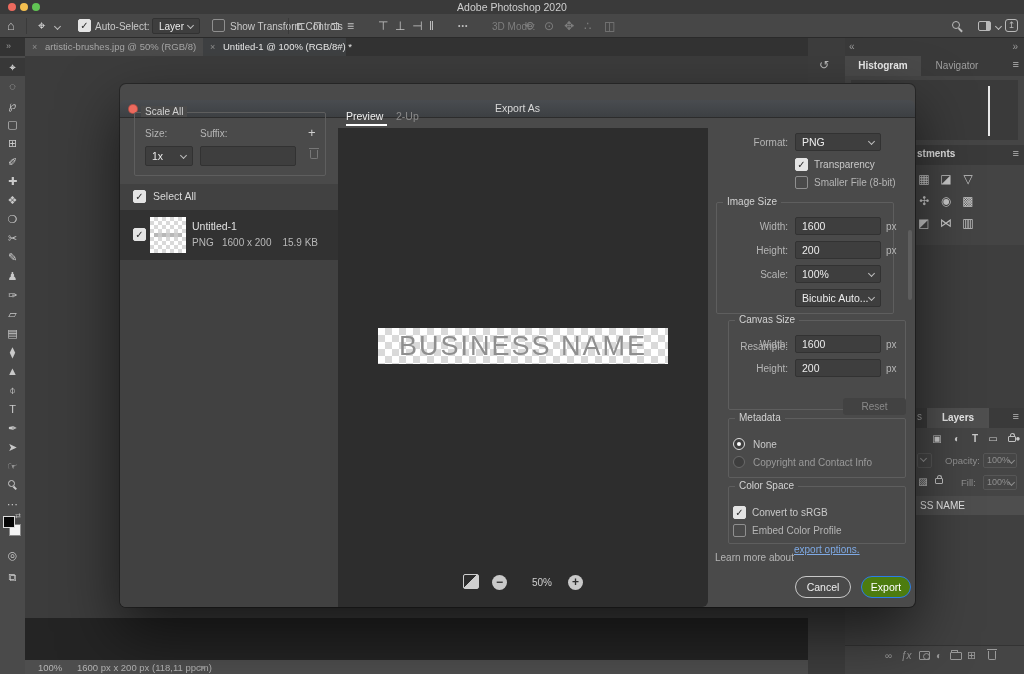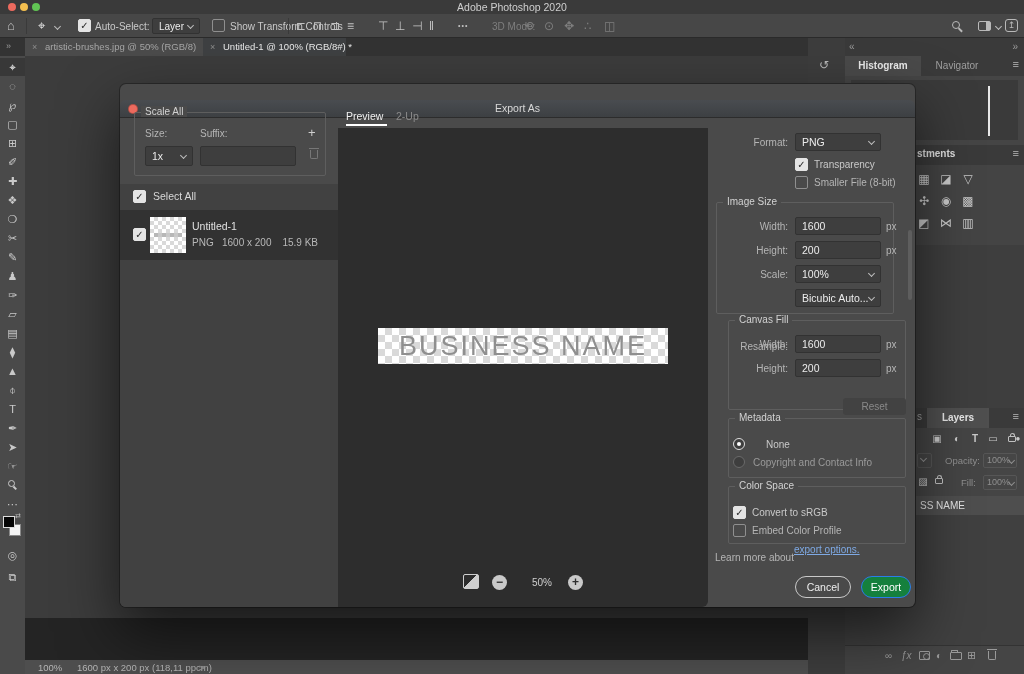--- a/index.html
+++ b/index.html
@@ -85,21 +85,21 @@
   .listbg{position:absolute;left:0;top:100px;width:218px;height:423px;background:#414141;border-radius:0 0 0 6px;}
   .filerow{position:absolute;left:0;top:126px;width:218px;height:50px;background:#323232;}
   .checker{background-color:#ffffff;background-image:conic-gradient(#d9d9d9 25%,#ffffff 0 50%,#d9d9d9 0 75%,#ffffff 0);}
   .previewbox{position:absolute;left:218px;top:44px;width:370px;height:479px;background:#2d2d2d;border-radius:0 0 6px 0;}
   .imgstrip{position:absolute;left:40px;top:200px;width:290px;height:36px;background-size:14px 14px;text-align:center;}
   .imgtext{font-size:27px;color:#8f8f8f;letter-spacing:2px;line-height:36px;white-space:nowrap;font-weight:400;}
   .zoombtn{position:absolute;width:15px;height:15px;border-radius:50%;background:#c9c9c9;color:#2e2e2e;font-size:12px;font-weight:bold;text-align:center;line-height:14px;}
   .fitic{position:absolute;width:16px;height:15px;border:1.5px solid #cfcfcf;border-radius:2px;background:linear-gradient(135deg,transparent 48%,#cfcfcf 48%);}
   .pill{position:absolute;height:22px;border-radius:11px;font-size:10.5px;text-align:center;line-height:21px;}
   .pill.cancel{border:1px solid #c9c9c9;color:#eeeeee;background:transparent;}
-  .pill.export{background:#15803d;color:#ffffff;border:1px solid #2b7de9;}
+  .pill.export{background:#4d7c0f;color:#ffffff;border:1px solid #2b7de9;}
   .link{color:#7ea9e4;text-decoration:underline;}
   .dscroll{position:absolute;left:788px;top:146px;width:4px;height:70px;background:#5e5e5e;border-radius:2px;}
 </style>
 </head>
 <body>
 
 <div class="screen">
 
   <div class="titlebar">
     <span class="tdot" style="left:8px;background:#ec6a5e;"></span>
@@ -342,35 +342,35 @@
       <span>100%</span>
         <span class="car"></span>
     </div>
     <span class="flab r" style="left:538px;top:209px;width:130px;margin-top:48px;">Resample:</span>
     <div class="dd" style="left:675px;top:205px;width:86px;height:18px;">
       <span>Bicubic Auto...</span>
         <span class="car"></span>
     </div>
 
     <div class="group" style="left:608px;top:236px;width:178px;height:90px;">
-      <span class="group-label">Canvas Fill</span>
+      <span class="group-label">Canvas Size</span>
     </div>
     <span class="flab r" style="left:538px;top:255px;width:130px;">Width:</span>
     <input class="num" style="left: 675px; top: 251px; width: 86px; height: 18px;" value="1600">
     <span class="flab" style="left:766px;top:255px;">px</span>
     <span class="flab r" style="left:538px;top:279px;width:130px;">Height:</span>
     <input class="num" style="left: 675px; top: 275px; width: 86px; height: 18px;" value="200">
     <span class="flab" style="left:766px;top:279px;">px</span>
     <div style="position:absolute;left:723px;top:314px;width:63px;height:17px;background:#424242;border-radius:3px;color:#8a8a8a;font-size:10px;text-align:center;line-height:17px;">Reset</div>
 
     <div class="group" style="left:608px;top:334px;width:178px;height:60px;">
       <span class="group-label">Metadata</span>
     </div>
     <span class="rd on" style="left:613px;top:354px;"></span>
-    <span class="flab" style="left:633px;top:355px;color:#c9c9c9;margin-left:13px;">None</span>
+    <span class="flab" style="left:633px;top:355px;color:#c9c9c9;">None</span>
     <span class="rd off" style="left:613px;top:372px;"></span>
     <span class="flab" style="left:633px;top:373px;color:#9a9a9a;">Copyright and Contact Info</span>
 
     <div class="group" style="left:608px;top:402px;width:178px;height:58px;">
       <span class="group-label">Color Space</span>
     </div>
     <span class="cb on" style="left:613px;top:422px;"><span>✓</span></span>
     <span class="flab" style="left:632px;top:423px;color:#c9c9c9;">Convert to sRGB</span>
     <span class="cb" style="left:613px;top:440px;"></span>
     <span class="flab" style="left:632px;top:441px;">Embed Color Profile</span>

